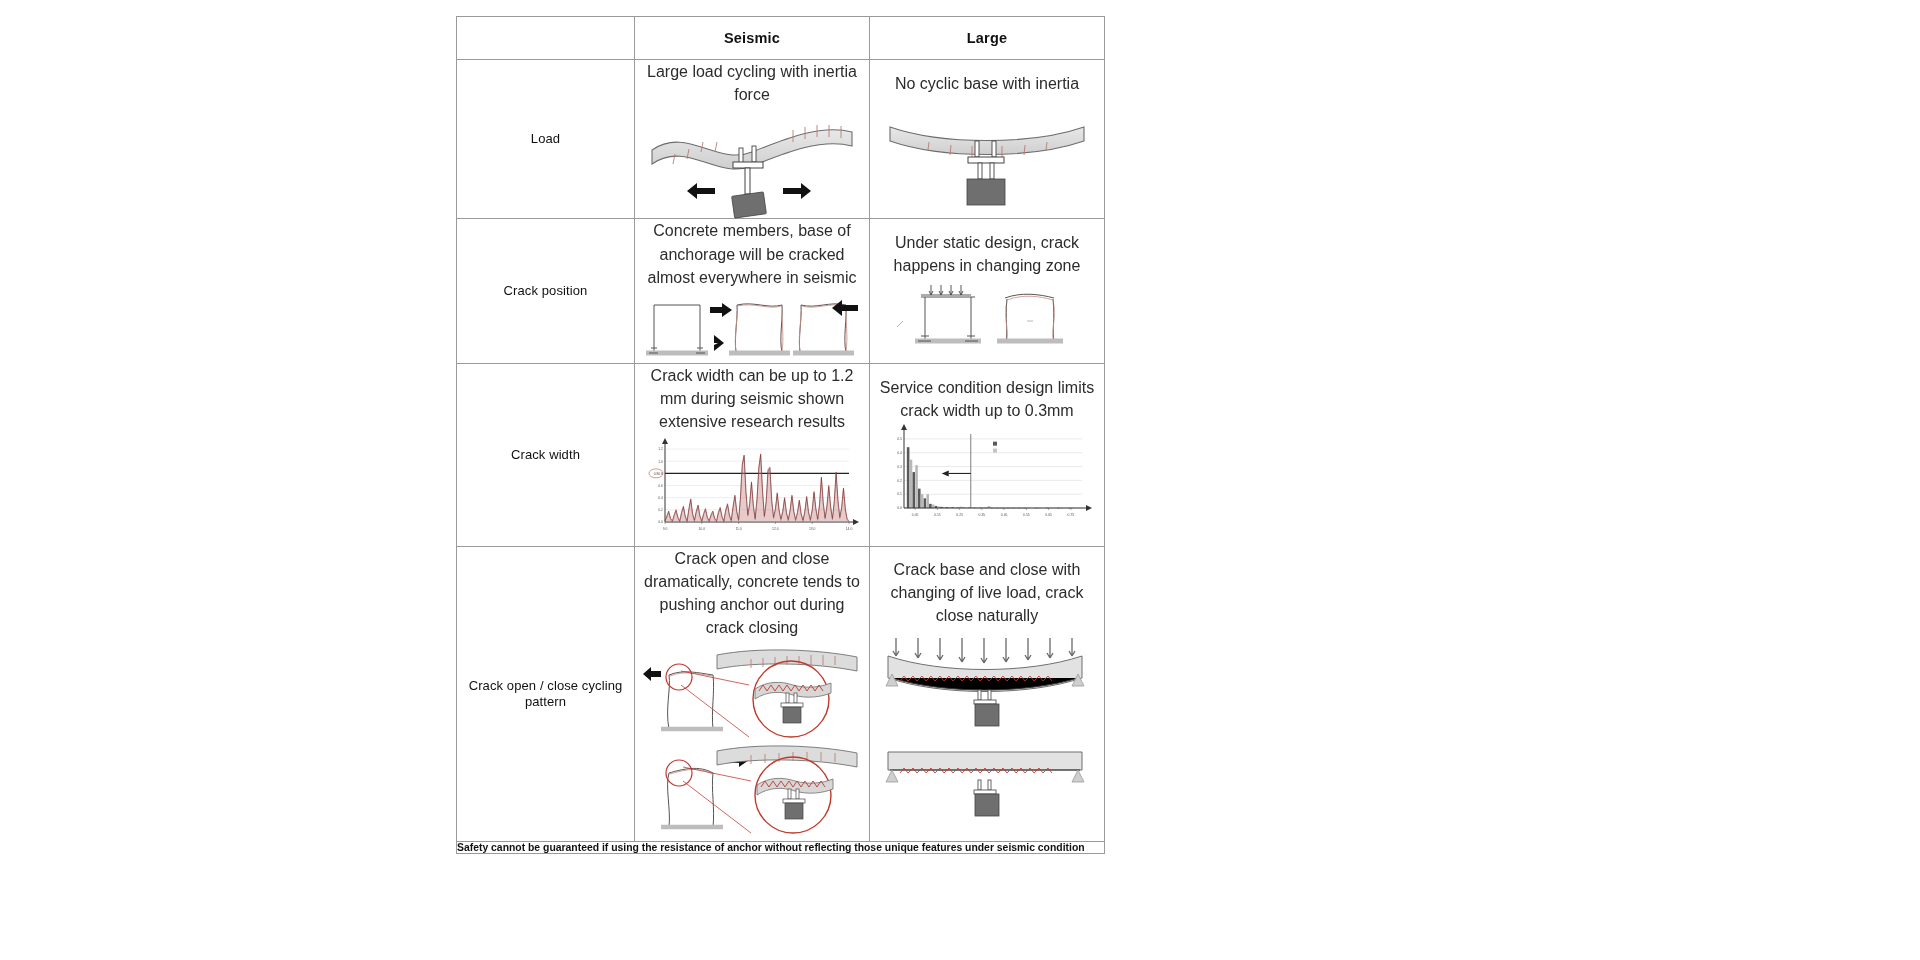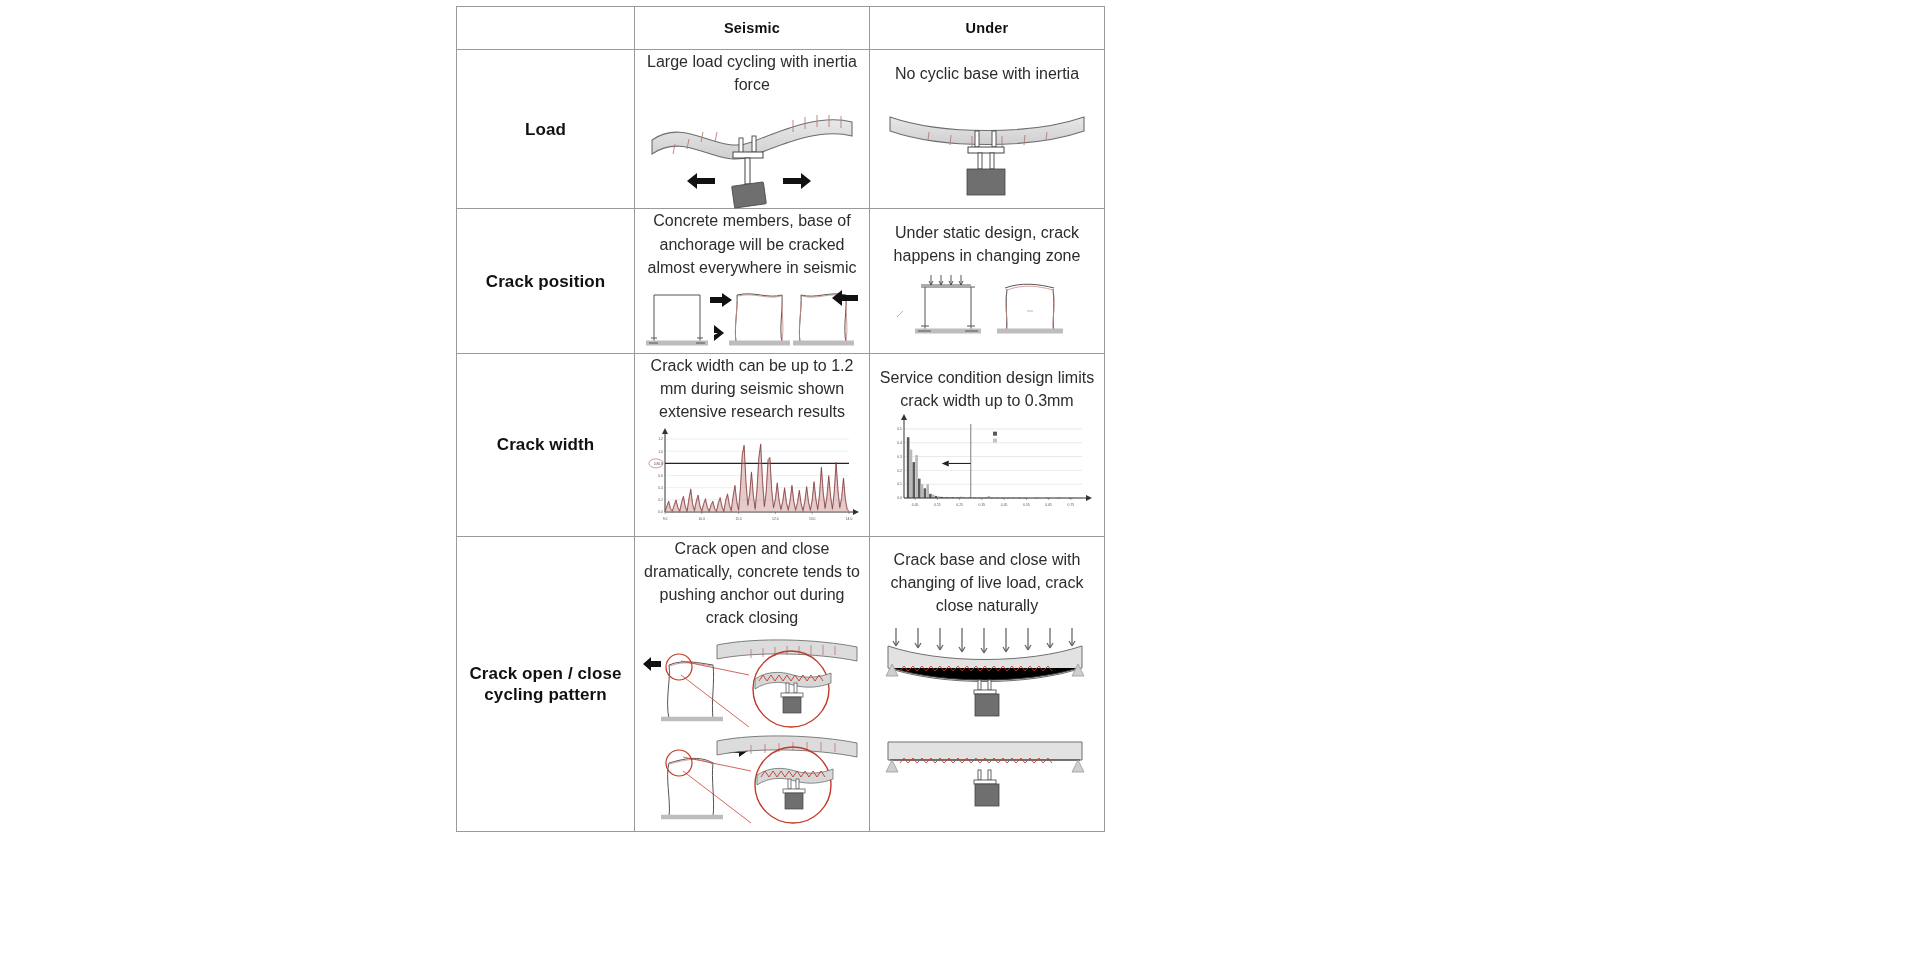--- a/index.html
+++ b/index.html
@@ -6,21 +6,21 @@
   body{
     width:1920px;height:960px;
     font-family:"Liberation Sans",sans-serif;
     color:#1a1a1a;
     overflow:hidden;
   }
   .page{position:relative;width:1920px;height:960px;background:#fff;}
 
   .table{
     position:absolute;
-    left:456px; top:6px;
+    left:456px; top:16px;
     width:648px;
     border-collapse:collapse;
     table-layout:fixed;
   }
   .table td,.table th{
     border:1px solid #9a9a9a;
     padding:0;
     vertical-align:middle;
     background:#fff;
   }
@@ -37,22 +37,22 @@
     font-size:14.5px;
     letter-spacing:.2px;
     height:42px;
     color:#111;
   }
 
   
   .rowlabel{
     background:#e2e2e2;
     text-align:center;
-    font-weight:bold;
-    font-size:17px;
+    font-weight:normal;
+    font-size:13px;
     line-height:1.25;
     color:#111;
     letter-spacing:.1px;
   }
 
   
   .cell{position:relative;padding:6px 4px 8px 4px;}
   .cap{
     text-align:center;
     font-size:16px;
@@ -88,21 +88,21 @@
   <colgroup>
         <col class="c-label">
         <col class="c-seis">
         <col class="c-stat">
       </colgroup>
 
   <tbody>
         <tr>
     <td class="hdr-blank"></td>
     <td class="hdr">Seismic</td>
-    <td class="hdr">Under</td>
+    <td class="hdr">Large</td>
   </tr>
 
   <tr>
     <td class="rowlabel">Load</td>
 
     <td class="cell">
       <div class="cap">Large load cycling with inertia force</div>
       <div class="art">
         <svg width="210" height="110" viewBox="0 0 210 110">
           <defs>
@@ -508,16 +508,19 @@
             </g>
             <rect x="93" y="54" width="24" height="22" fill="#6f6f6f" stroke="#444" stroke-width=".8"></rect>
             <path d="M4,42 L16,42 L10,30 Z" fill="#cfcfcf" stroke="#9a9a9a" stroke-width=".8"></path>
             <path d="M190,42 L202,42 L196,30 Z" fill="#cfcfcf" stroke="#9a9a9a" stroke-width=".8"></path>
           </g>
         </svg>
       </div>
     </td>
   </tr>
 
+  <tr>
+    <td class="footer-cell" colspan="3">Safety cannot be guaranteed if using the resistance of anchor without reflecting those unique features under seismic condition</td>
+  </tr>
 </tbody>
     </table>
 
 </div>
 
 </body></html>

